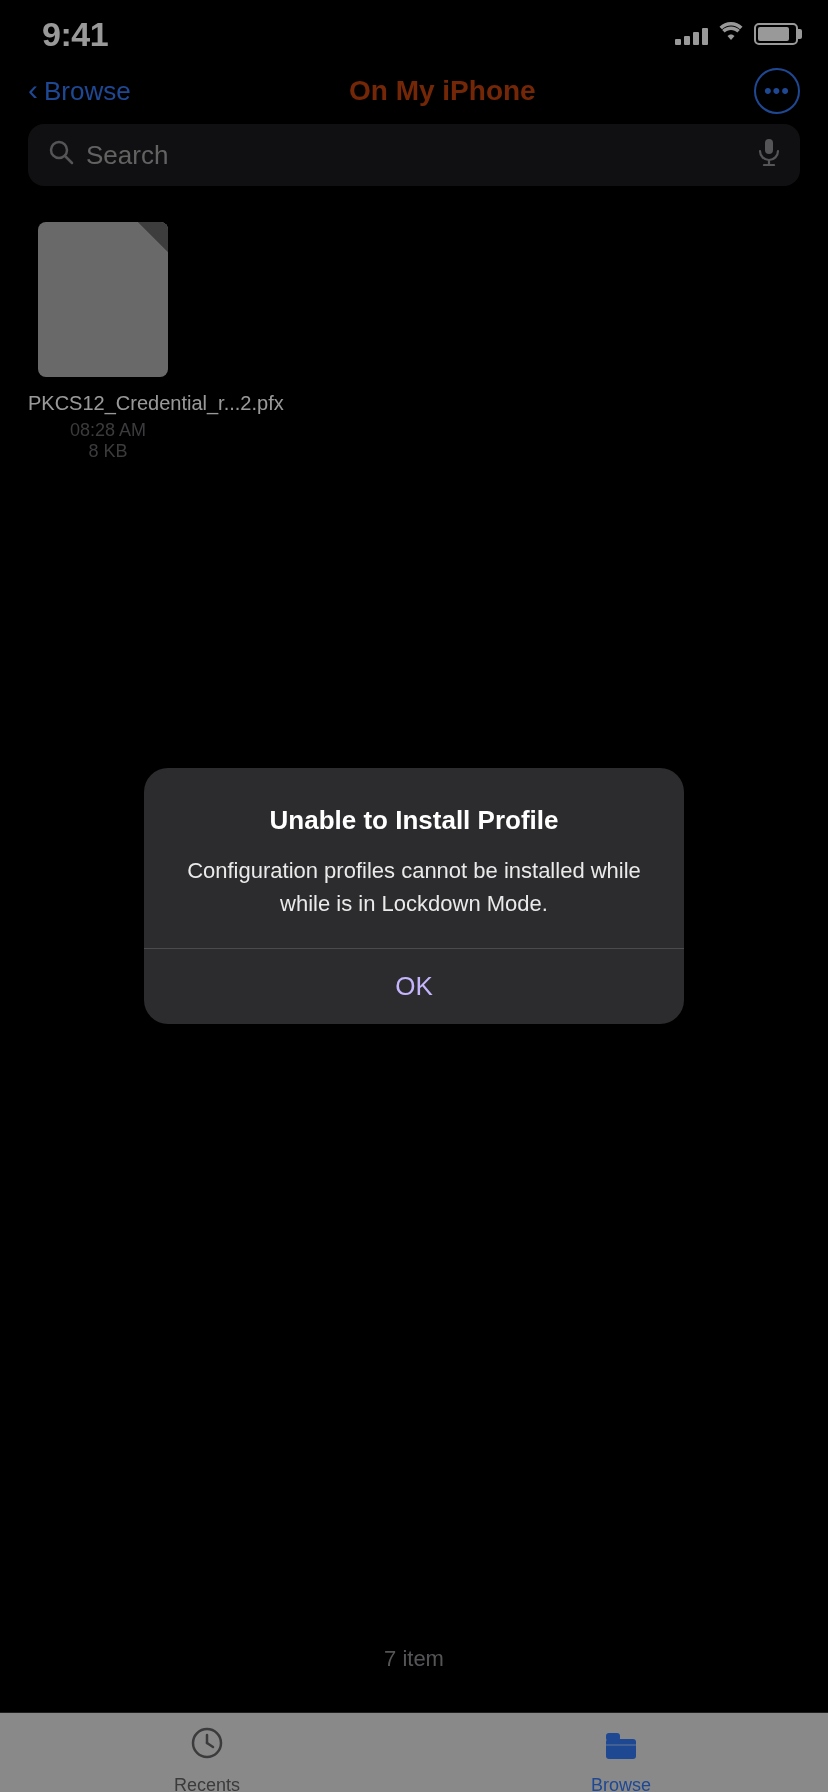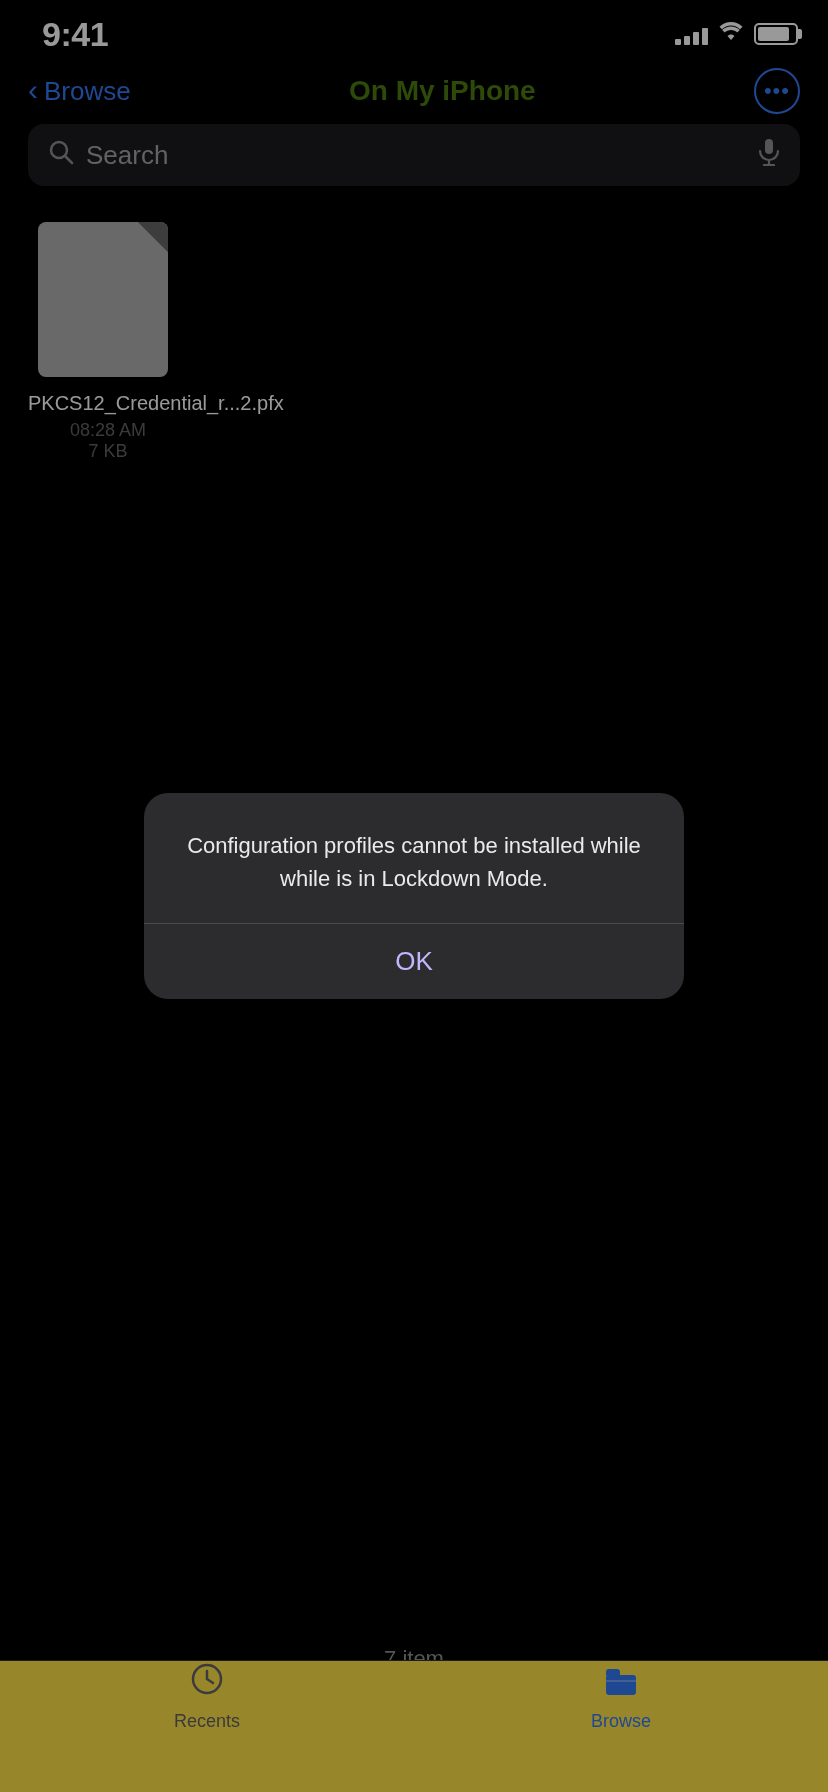--- a/index.html
+++ b/index.html
@@ -102,21 +102,21 @@
       font-weight: 300;
       line-height: 1;
       margin-top: -2px;
     }
     .nav-back-label {
       font-size: 26px;
     }
     .nav-title {
       font-size: 28px;
       font-weight: 600;
-      color: #4d7c0f;
+      color: #c2410c;
     }
     .nav-more-btn {
       width: 46px;
       height: 46px;
       border-radius: 50%;
       border: 2px solid #3478f6;
       display: flex;
       align-items: center;
       justify-content: center;
       cursor: pointer;
@@ -289,26 +289,26 @@
       color: #8e8e93;
       font-weight: 500;
     }
 
     
     .tab-bar {
       position: absolute;
       bottom: 0;
       left: 0;
       right: 0;
-      height: 132px;
-      background: #fde047;
+      height: 80px;
+      background: #e5e5e5;
       border-top: 1px solid #333;
       display: flex;
       align-items: flex-start;
-      padding-top: 0;
+      padding-top: 12px;
     }
     .tab-item {
       flex: 1;
       display: flex;
       flex-direction: column;
       align-items: center;
       gap: 6px;
       cursor: pointer;
     }
     .tab-icon {
@@ -398,27 +398,28 @@
 
 <div class="files-area">
   <div class="file-item">
     <div class="file-icon-container">
       <div class="file-page">
         <div class="file-corner-fold"></div>
       </div>
     </div>
     <span class="file-name">PKCS12_Credential_r...2.pfx</span>
     <span class="file-meta">08:28 AM</span>
-    <span class="file-size">7 KB</span>
+    <span class="file-size">8 KB</span>
   </div>
 </div>
 
 <div class="overlay">
   <div class="alert-dialog">
     <div class="alert-content">
+      <div class="alert-title">Unable to Install Profile</div>
       <div class="alert-message">Configuration profiles cannot be installed while while is in Lockdown Mode.</div>
     </div>
     <div class="alert-divider"></div>
     <div class="alert-actions">
       <button class="alert-btn">OK</button>
     </div>
   </div>
 </div>
 
 <div class="bottom-status">

